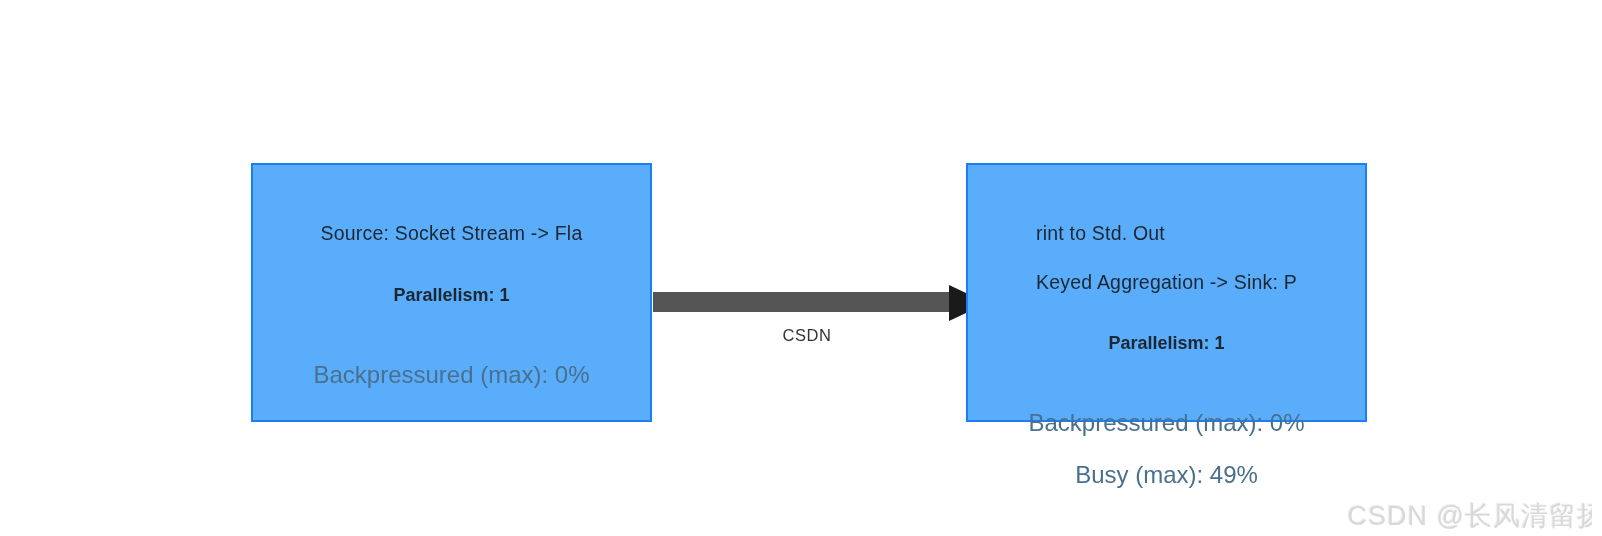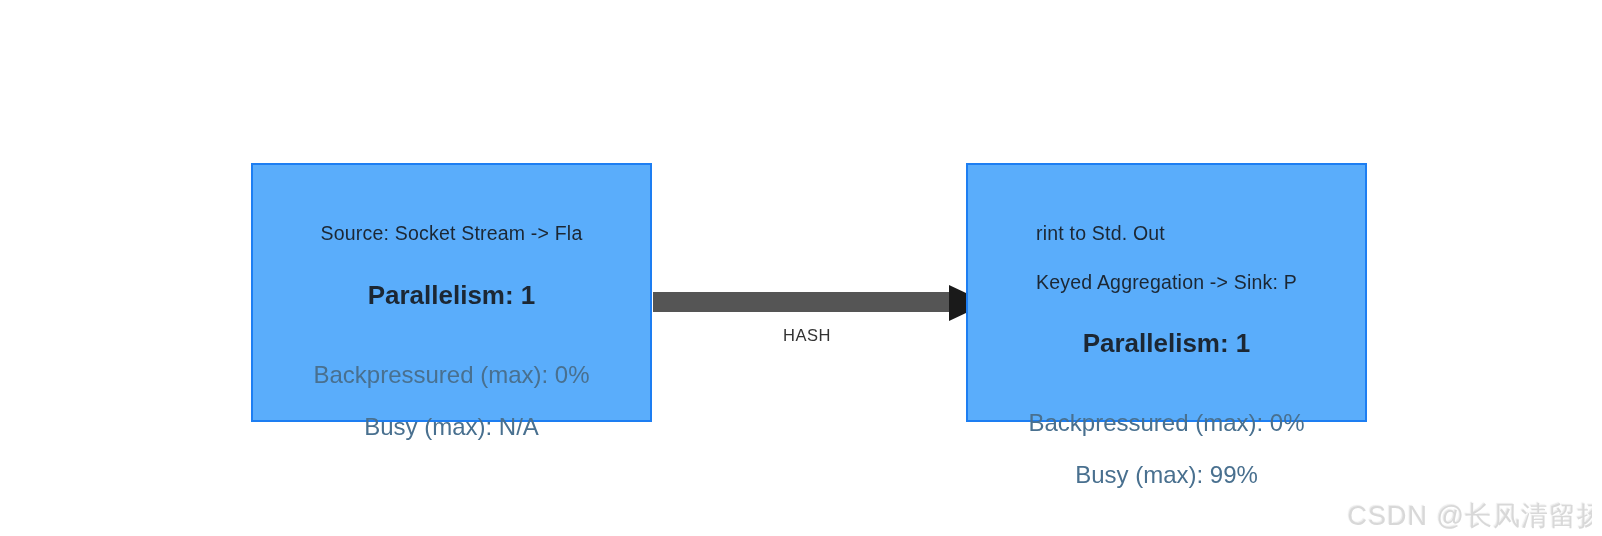--- a/index.html
+++ b/index.html
@@ -33,21 +33,21 @@
     text-align: left;
     font-size: 19.5px;
     line-height: 28.5px;
     font-weight: 500;
     letter-spacing: 0.2px;
     color: var(--node-title-text, #1c2733);
   }
 
   .node-parallelism {
     text-align: center;
-    font-size: 26px;
+    font-size: 18px;
     line-height: 30px;
     margin-top: 2px;
     font-weight: 700;
     color: var(--node-title-text, #1c2733);
   }
 
   .node-stats {
     margin-top: 19px;
     text-align: center;
     font-size: 24px;
@@ -102,35 +102,34 @@
 
 <div class="canvas">
 
   <div class="node node-left">
     <div class="node-name">
       <div>Source: Socket Stream -&gt; Fla</div>
     </div>
     <div class="node-parallelism">Parallelism: 1</div>
     <div class="node-stats">
       <div>Backpressured (max): 0%</div>
-      <div>Busy (max): N/A</div>
     </div>
   </div>
 
   <div class="edge-line"></div>
   <div class="edge-arrowhead"></div>
-  <div class="edge-label">HASH</div>
+  <div class="edge-label">CSDN</div>
 
   <div class="node node-right">
     <div class="node-name">
       <div>rint to Std. Out</div>
       <div>Keyed Aggregation -&gt; Sink: P</div>
     </div>
     <div class="node-parallelism">Parallelism: 1</div>
     <div class="node-stats">
       <div>Backpressured (max): 0%</div>
-      <div>Busy (max): 99%</div>
+      <div>Busy (max): 49%</div>
     </div>
   </div>
 
   <div class="watermark">CSDN @长风清留扬</div>
 
 </div>
 
 </body></html>

